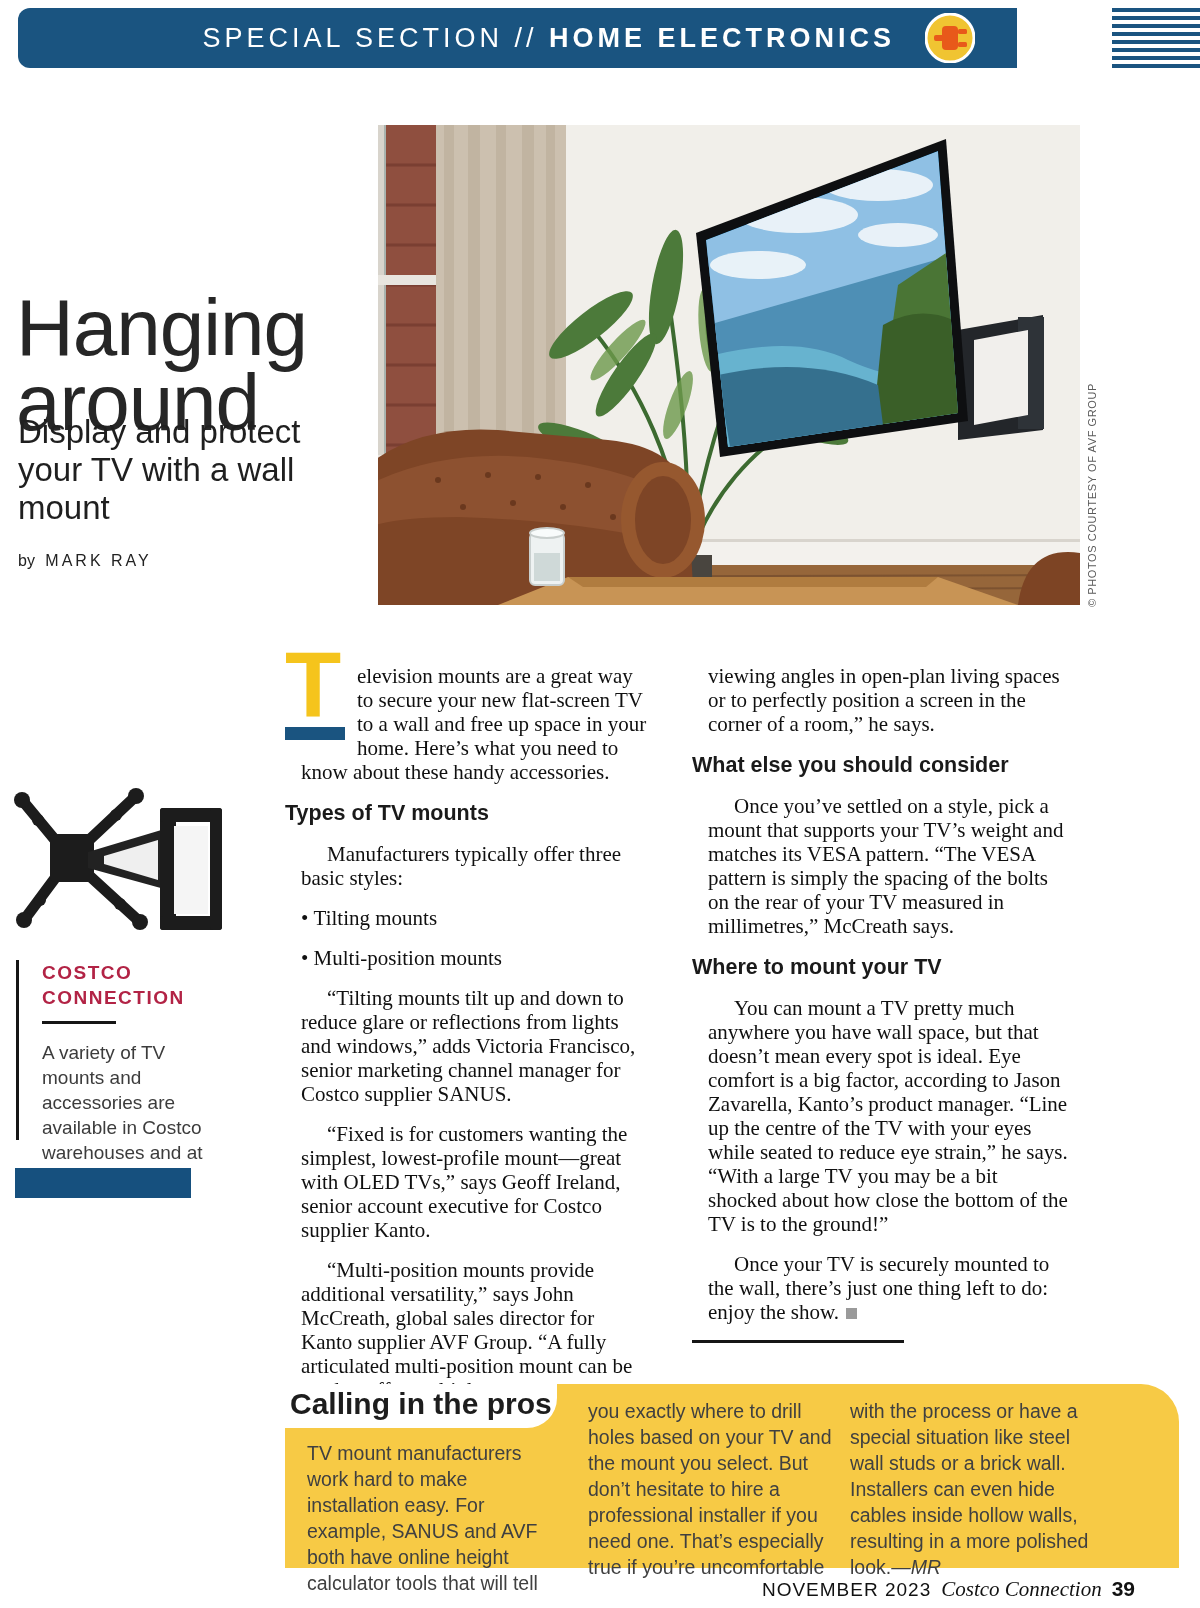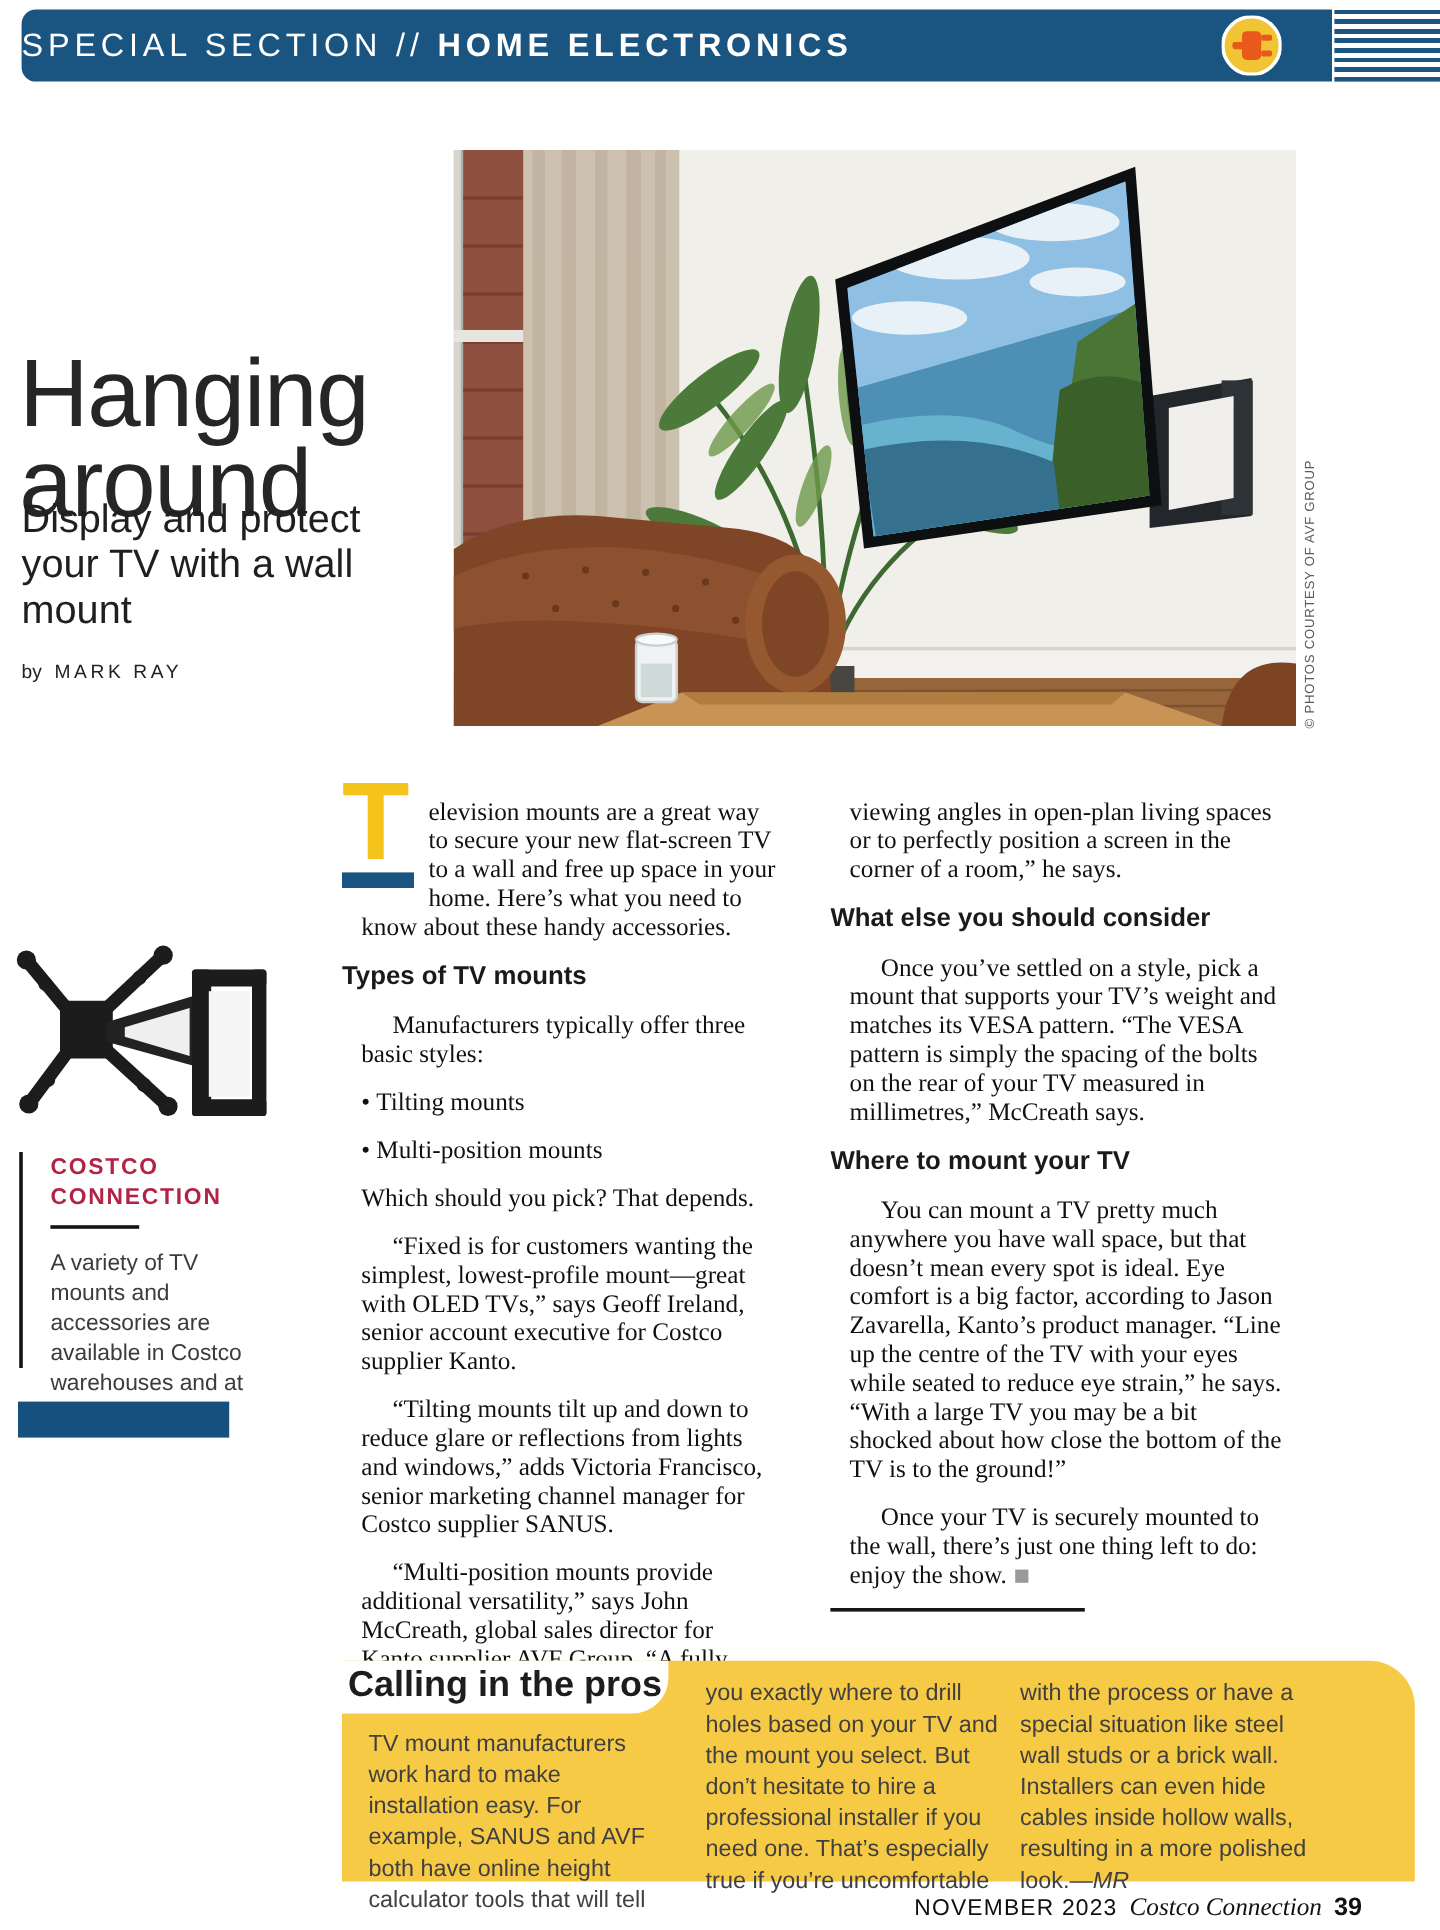--- a/index.html
+++ b/index.html
@@ -1,21 +1,21 @@
 <!DOCTYPE html>
 <html><head>
 <meta charset="utf-8">
 <style>
   html,body{margin:0;padding:0;background:#ffffff;}
   #page{position:relative;width:1200px;height:1608px;background:#ffffff;overflow:hidden;
         font-family:"Liberation Sans",sans-serif;color:#111;}
 
   
-  .header-bar{position:absolute;left:18px;top:8px;width:1092px;height:60px;background:#1a5480;
-              border-radius:12px 0 0 12px;display:flex;align-items:center;}
+  .header-bar{position:absolute;left:18px;top:8px;width:999px;height:60px;background:#1a5480;
+              border-radius:12px 0 0 12px;display:flex;align-items:center;justify-content:flex-end;}
   .header-text{color:#fff;font-size:27px;letter-spacing:4px;padding-right:122px;white-space:nowrap;}
   .header-text .lite{font-weight:400;}
   .header-text .bold{font-weight:700;}
   .header-icon{position:absolute;right:42px;top:5px;width:50px;height:50px;}
   .header-stripes{position:absolute;left:1112px;top:8px;width:88px;height:60px;
                   background:repeating-linear-gradient(180deg,#1a5480 0 4px,#ffffff 4px 8px);}
 
   
   .page-title{position:absolute;left:16px;top:236px;width:330px;font-size:80px;line-height:75px;
               font-weight:300;color:#262626;letter-spacing:-1px;}
@@ -270,23 +270,22 @@
   <div class="col col-1">
     <div class="dropcap-box">
       <span class="dropcap">T</span>
       <div class="dropcap-bar"></div>
     </div>
     <p>elevision mounts are a great way to secure your new flat-screen TV to a wall and free up space in your home. Here’s what you need to know about these handy accessories.</p>
     <h3 class="subhead" style="clear:left;margin-top:0;">Types of TV mounts</h3>
     <p class="indent">Manufacturers typically offer three basic styles:</p>
     <p class="bullet">Tilting mounts</p>
     <p class="bullet">Multi-position mounts</p>
-    <p>Which should you pick? That depends.</p>
+    <p class="indent">“Tilting mounts tilt up and down to reduce glare or reflections from lights and windows,” adds Victoria Francisco, senior marketing channel manager for Costco supplier SANUS.</p>
     <p class="indent">“Fixed is for customers wanting the simplest, lowest-profile mount—great with OLED TVs,” says Geoff Ireland, senior account executive for Costco supplier Kanto.</p>
-    <p class="indent">“Tilting mounts tilt up and down to reduce glare or reflections from lights and windows,” adds Victoria Francisco, senior marketing channel manager for Costco supplier SANUS.</p>
     <p class="indent">“Multi-position mounts provide additional versatility,” says John McCreath, global sales director for Kanto supplier AVF Group. “A fully articulated multi-position mount can be used to offer multiple</p>
   </div>
 
   <div class="col col-2">
     <p>viewing angles in open-plan living spaces or to perfectly position a screen in the corner of a room,” he says.</p>
     <h3 class="subhead">What else you should consider</h3>
     <p class="indent">Once you’ve settled on a style, pick a mount that supports your TV’s weight and matches its VESA pattern. “The VESA pattern is simply the spacing of the bolts on the rear of your TV measured in millimetres,” McCreath says.</p>
     <h3 class="subhead">Where to mount your TV</h3>
     <p class="indent">You can mount a TV pretty much anywhere you have wall space, but that doesn’t mean every spot is ideal. Eye comfort is a big factor, according to Jason Zavarella, Kanto’s product manager. “Line up the centre of the TV with your eyes while seated to reduce eye strain,” he says. “With a large TV you may be a bit shocked about how close the bottom of the TV is to the ground!”</p>
     <p class="indent"><span>Once your TV is securely mounted to the wall, there’s just one thing left to do: enjoy the show.</span><span class="end-mark"></span></p>

